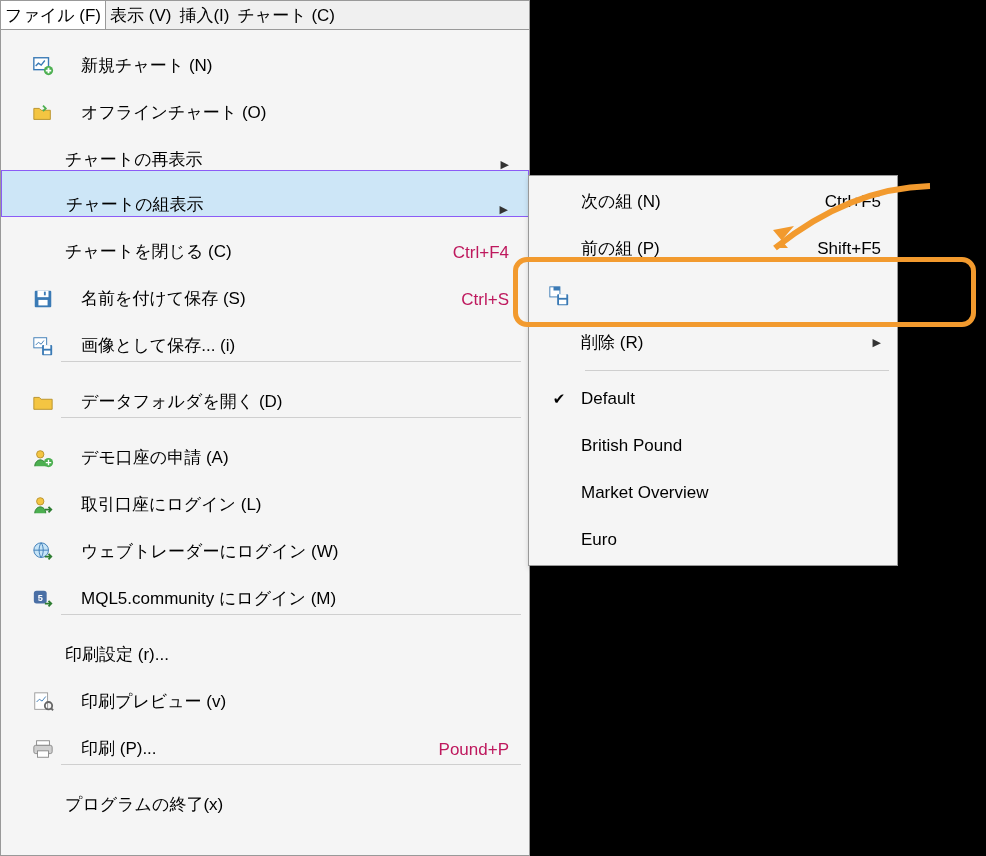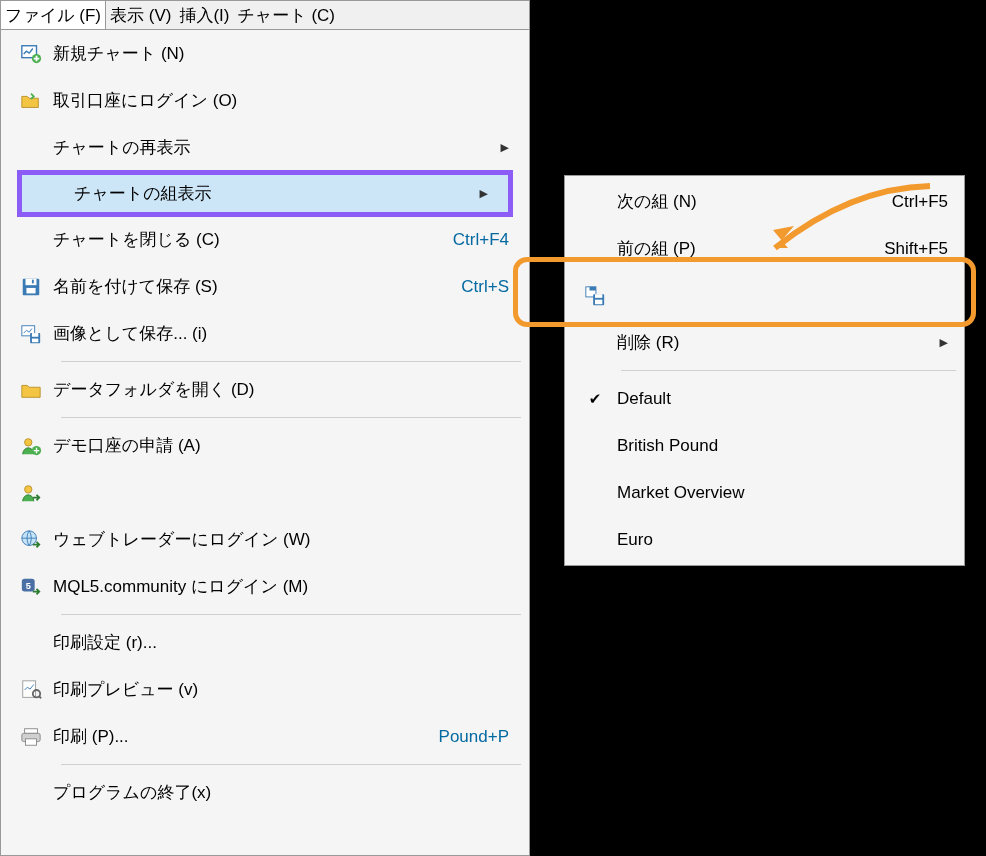--- a/index.html
+++ b/index.html
@@ -41,69 +41,69 @@
     top: 30px;
     left: 0;
     width: 530px;
     height: 826px;
     background: #f5f5f5;
     border: 1px solid #999;
     border-top: none;
   }
   .dd-item {
     display: flex;
-    align-items: center;
+    align-items: flex-end;
     height: 47px;
-    padding: 0 12px 0 8px;
+    padding: 0 12px 0 20px;
     position: relative;
+    gap: 16px;
   }
   .dd-item.highlighted {
     background: #cde6f7;
-    border: 5px solid #8b5cf6;
-    margin: -1px 16px;
+    border: 1px solid #8b5cf6;
+    margin: -1px 0;
   }
   .dd-item.indented .dd-label {
     margin-left: 44px;
   }
   .dd-separator {
     height: 1px;
     background: #cfcfcf;
     margin: 4px 8px 4px 60px;
   }
   .dd-icon {
     width: 44px;
     display: flex;
     align-items: center;
     justify-content: center;
   }
   .dd-label {
     flex: 1;
     white-space: nowrap;
   }
   .dd-shortcut {
-    color: #0369a1;
+    color: #be185d;
     margin-left: auto;
     padding-right: 8px;
   }
   .dd-arrow {
     font-size: 11px;
     color: #333;
     margin-left: auto;
     padding-right: 8px;
   }
   .submenu {
     position: absolute;
     top: 175px;
     left: 528px;
-    width: 401px;
+    width: 370px;
     background: #f5f5f5;
     border: 1px solid #999;
     box-shadow: 2px 2px 6px rgba(0,0,0,0.3);
     padding: 2px 0;
-    margin-left: 36px;
   }
   .sm-item {
     display: flex;
     align-items: center;
     height: 47px;
     padding: 0 16px 0 8px;
     position: relative;
   }
   .sm-icon {
     width: 44px;
@@ -182,21 +182,21 @@
     <span class="dd-label">新規チャート (N)</span>
   </div>
 
   <div class="dd-item">
     <div class="dd-icon">
       <svg class="ico" viewBox="0 0 24 24">
           <path d="M2 7h6l2 2h10v10H2z" fill="#f4c542" stroke="#b8912a"></path>
           <path d="M12 4l3 3-3 3" fill="none" stroke="#4caf50" stroke-width="2"></path>
         </svg>
     </div>
-    <span class="dd-label">取引口座にログイン (O)</span>
+    <span class="dd-label">オフラインチャート (O)</span>
   </div>
 
   <div class="dd-item indented">
     <span class="dd-label">チャートの再表示</span>
     <span class="dd-arrow">▶</span>
   </div>
 
   <div class="dd-item indented highlighted">
     <span class="dd-label">チャートの組表示</span>
     <span class="dd-arrow">▶</span>
@@ -259,20 +259,21 @@
   </div>
 
   <div class="dd-item">
     <div class="dd-icon">
       <svg class="ico" viewBox="0 0 24 24">
           <circle cx="9" cy="8" r="4" fill="#f4c542" stroke="#b8912a"></circle>
           <path d="M3 21c0-4 3-7 6-7s6 3 6 7" fill="#4caf50" stroke="#2e7d32"></path>
           <path d="M14 17h7m-3-3l3 3-3 3" stroke="#2e7d32" fill="none" stroke-width="2"></path>
         </svg>
     </div>
+    <span class="dd-label">取引口座にログイン (L)</span>
   </div>
 
   <div class="dd-item">
     <div class="dd-icon">
       <svg class="ico" viewBox="0 0 24 24">
           <circle cx="10" cy="10" r="8" fill="#c6e4f7" stroke="#3a7ab5"></circle>
           <path d="M2 10h16M10 2c3 4 3 12 0 16M10 2c-3 4-3 12 0 16" stroke="#3a7ab5" fill="none"></path>
           <path d="M14 17h7m-3-3l3 3-3 3" stroke="#2e7d32" fill="none" stroke-width="2"></path>
         </svg>
     </div>

